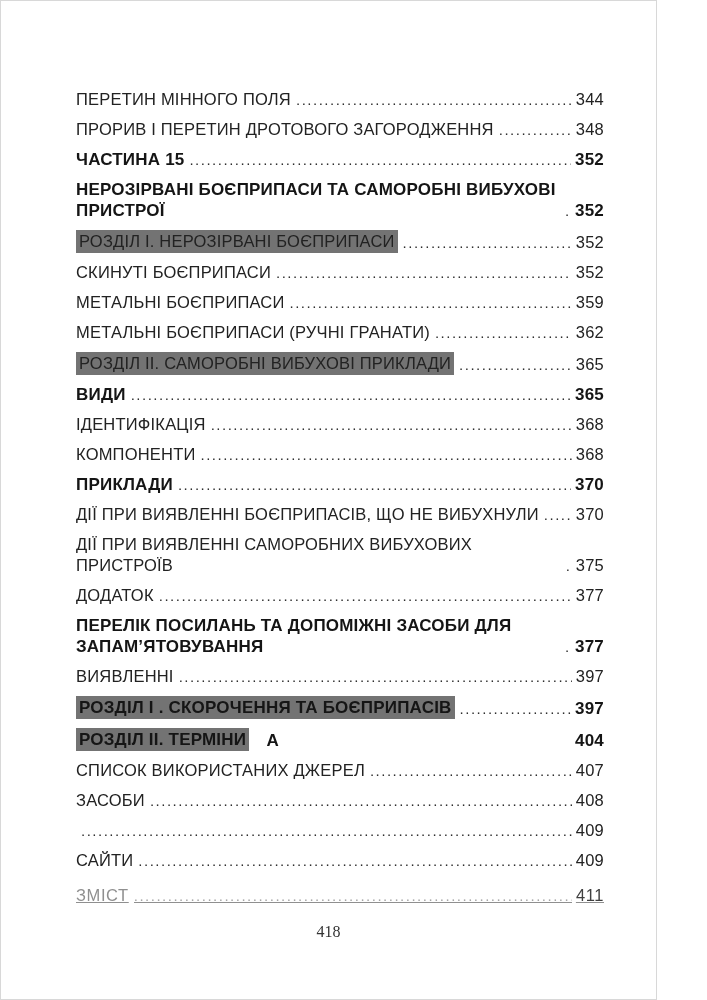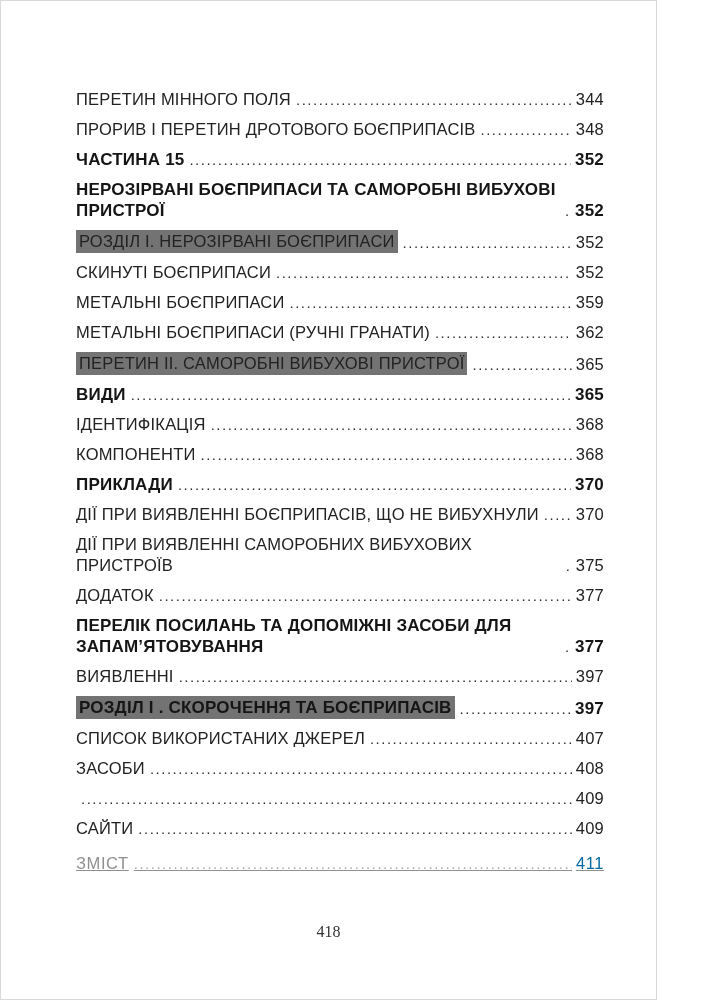--- a/index.html
+++ b/index.html
@@ -47,21 +47,21 @@
     white-space: nowrap;
     margin: 0 4px 0 5px;
     letter-spacing: 1.5px;
     color: #2e2e2e;
     font-weight: normal;
     font-size: 15px;
   }
   .pageno { flex: 0 0 auto; }
   .toc-entry.muted { color: #8f8f8f; margin-top: 14px; letter-spacing: 0.6px; text-decoration: underline; }
   .toc-entry.muted .dots { color: #a5a5a5; }
-  .toc-entry.muted .pageno { color: #0369a1; }
+  .toc-entry.muted .pageno { color: #404040; }
   .folio {
     position: absolute;
     bottom: 58px;
     left: 0;
     width: 100%;
     text-align: center;
     font-family: "Liberation Serif", serif;
     font-size: 16px;
     color: #333333;
   }
@@ -72,21 +72,21 @@
 <div class="page">
   <main class="toc">
   <div class="toc-entry">
     <span class="label">ПЕРЕТИН МІННОГО ПОЛЯ</span>
 
     <span class="dots">............................................................................................................................................................................................................................</span>
     <span class="pageno">344</span>
   </div>
 
   <div class="toc-entry">
-    <span class="label">ПРОРИВ І ПЕРЕТИН ДРОТОВОГО БОЄПРИПАСІВ</span>
+    <span class="label">ПРОРИВ І ПЕРЕТИН ДРОТОВОГО ЗАГОРОДЖЕННЯ</span>
 
     <span class="dots">............................................................................................................................................................................................................................</span>
     <span class="pageno">348</span>
   </div>
 
   <div class="toc-entry bold">
     <span class="label">ЧАСТИНА 15</span>
 
     <span class="dots">............................................................................................................................................................................................................................</span>
     <span class="pageno">352</span>
@@ -121,21 +121,21 @@
   </div>
 
   <div class="toc-entry">
     <span class="label">МЕТАЛЬНІ БОЄПРИПАСИ (РУЧНІ ГРАНАТИ)</span>
 
     <span class="dots">............................................................................................................................................................................................................................</span>
     <span class="pageno">362</span>
   </div>
 
   <div class="toc-entry">
-    <span class="label highlight">ПЕРЕТИН ІІ. САМОРОБНІ ВИБУХОВІ ПРИСТРОЇ</span>
+    <span class="label highlight">РОЗДІЛ ІІ. САМОРОБНІ ВИБУХОВІ ПРИКЛАДИ</span>
 
     <span class="dots">............................................................................................................................................................................................................................</span>
     <span class="pageno">365</span>
   </div>
 
   <div class="toc-entry bold">
     <span class="label">ВИДИ</span>
 
     <span class="dots">............................................................................................................................................................................................................................</span>
     <span class="pageno">365</span>
@@ -197,20 +197,26 @@
     <span class="pageno">397</span>
   </div>
 
   <div class="toc-entry bold">
     <span class="label highlight">РОЗДІЛ І . СКОРОЧЕННЯ ТА БОЄПРИПАСІВ</span>
 
     <span class="dots">............................................................................................................................................................................................................................</span>
     <span class="pageno">397</span>
   </div>
 
+  <div class="toc-entry bold">
+    <span class="label highlight">РОЗДІЛ ІІ. ТЕРМІНИ</span>
+    <span class="suffix">  А</span>
+    <span class="dots"></span>
+    <span class="pageno">404</span>
+  </div>
 
   <div class="toc-entry">
     <span class="label">СПИСОК ВИКОРИСТАНИХ ДЖЕРЕЛ</span>
 
     <span class="dots">............................................................................................................................................................................................................................</span>
     <span class="pageno">407</span>
   </div>
 
   <div class="toc-entry">
     <span class="label">ЗАСОБИ</span>

